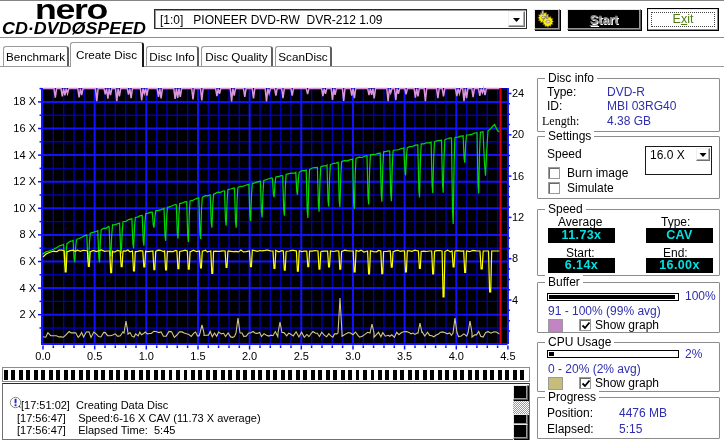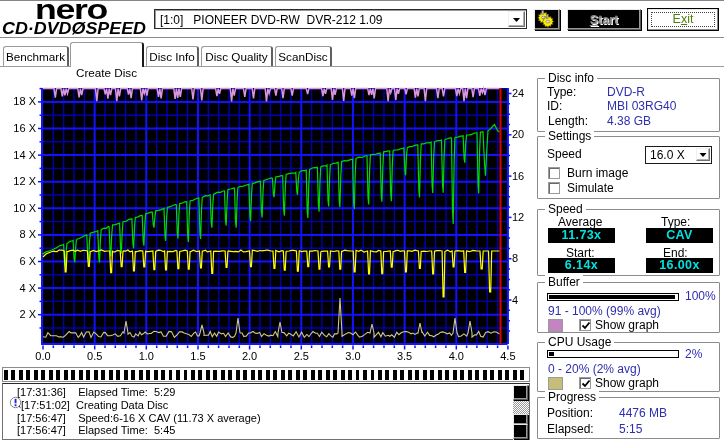--- a/index.html
+++ b/index.html
@@ -48,21 +48,21 @@
 
 <div class="abs" style="left:647px;top:8px;width:72px;height:23px;background:#fff;border:1.5px solid #000;box-shadow: inset -1px -1px 0 #8c8c8c, inset 1px 1px 0 #e8e8e8;">
   <div style="position:absolute;left:3px;top:2.5px;right:3px;bottom:3px;border:1px dotted #444;"></div>
   <div style="position:absolute;width:100%;top:3px;text-align:center;font-size:12.5px;color:#4d7c0f;">E<span style="text-decoration:underline">x</span>it</div>
 </div>
 
 <div class="abs" style="left:0;top:37px;width:724px;height:1px;background:#8c8c8c;"></div>
 
 <div class="abs" style="left:0;top:66px;width:724px;height:1px;background:#9a9a9a;"></div>
 <div class="abs" style="left:3px;top:46px;width:66px;height:20px;background:#fff;border:1px solid #9a9a9a;border-right:2px solid #606060;border-bottom:none;border-radius:3px 3px 0 0;font-size:11.7px;text-align:center;padding-top:3px;">Benchmark</div>
-<div class="abs" style="left:70px;top:42px;width:74px;height:25px;background:#fff;border:1px solid #9a9a9a;border-right:2px solid #1a1a1a;border-bottom:none;border-radius:3px 3px 0 0;font-size:11.7px;text-align:center;padding-top:23px;">Create Disc</div>
+<div class="abs" style="left:70px;top:42px;width:74px;height:25px;background:#fff;border:1px solid #9a9a9a;border-right:2px solid #1a1a1a;border-bottom:none;border-radius:3px 3px 0 0;font-size:11.7px;text-align:center;padding-top:5px;">Create Disc</div>
 <div class="abs" style="left:146px;top:46px;width:53px;height:20px;background:#fff;border:1px solid #9a9a9a;border-right:2px solid #606060;border-bottom:none;border-radius:3px 3px 0 0;font-size:11.7px;text-align:center;padding-top:3px;">Disc Info</div>
 <div class="abs" style="left:201px;top:46px;width:72px;height:20px;background:#fff;border:1px solid #9a9a9a;border-right:2px solid #606060;border-bottom:none;border-radius:3px 3px 0 0;font-size:11.7px;text-align:center;padding-top:3px;">Disc Quality</div>
 <div class="abs" style="left:275px;top:46px;width:57px;height:20px;background:#fff;border:1px solid #9a9a9a;border-right:2px solid #606060;border-bottom:none;border-radius:3px 3px 0 0;font-size:11.7px;text-align:center;padding-top:3px;">ScanDisc</div>
 
 <div class="abs" style="left:0;top:64px;"><svg id="graph" width="724" height="312" viewBox="0 64 724 312">
 <rect x="43.0" y="88.0" width="464.5" height="256.0" fill="#000"></rect>
 <g stroke="#0000b0" stroke-width="1.4">
         <line x1="53.33" y1="88.0" x2="53.33" y2="344.0"></line>
         <line x1="63.66" y1="88.0" x2="63.66" y2="344.0"></line>
         <line x1="74.00" y1="88.0" x2="74.00" y2="344.0"></line>
@@ -258,28 +258,28 @@
 </g>
 <line x1="500.5" y1="88.0" x2="500.5" y2="344.0" stroke="#e00000" stroke-width="2"></line>
 </svg></div>
 
 <div class="grp" style="top:78px;height:54px;">
   <span class="cap">Disc info</span>
   <div class="lbl" style="left:9px;top:6px;">Type:</div>
     <div class="lbl blue" style="left:69px;top:6px;">DVD-R</div>
   <div class="lbl" style="left:9px;top:20px;">ID:</div>
     <div class="lbl blue" style="left:69px;top:20px;">MBI 03RG40</div>
-  <div class="lbl" style="left:10px;top:35px;">Length:</div>
+  <div class="lbl" style="left:4px;top:35px;font-family:Liberation Serif, serif;">Length:</div>
     <div class="lbl blue" style="left:69px;top:35px;">4.38 GB</div>
 </div>
 
 <div class="grp" style="top:136px;height:63px;">
   <span class="cap">Settings</span>
   <div class="lbl" style="left:9px;top:10px;">Speed</div>
-  <div class="abs" style="left:107px;top:9px;width:67px;height:18px;background:#fff;border:1.5px solid #1a1a1a;">
+  <div class="abs" style="left:107px;top:9px;width:67px;height:29px;background:#fff;border:1.5px solid #1a1a1a;">
     <div style="position:absolute;left:4px;top:1px;font-size:12px;">16.0 X</div>
     <div style="position:absolute;right:1px;top:1px;width:14px;height:13px;background:#fff;border:1px solid;border-color:#f0f0f0 #707070 #707070 #f0f0f0;box-shadow:inset -1px -1px 0 #b0b0b0;">
       <svg width="12" height="11" viewBox="0 0 12 11" style="display:block">
           <path d="M2.5 4 L9.5 4 L6 8 Z" fill="#000"></path>
         </svg>
     </div>
   </div>
   <div class="cb" style="left:10px;top:30px;"></div>
   <div class="lbl" style="left:29px;top:29px;">Burn image</div>
   <div class="cb" style="left:10px;top:45px;"></div>
@@ -336,21 +336,20 @@
     <div class="lbl blue" style="left:81px;top:8px;">4476 MB</div>
   <div class="lbl" style="left:9px;top:24px;">Elapsed:</div>
     <div class="lbl blue" style="left:81px;top:24px;">5:15</div>
 </div>
 
 <div class="abs" style="left:2px;top:367px;width:528px;height:15px;border:1px solid #8c8c8c;background:#fff;padding:1.5px 1px;">
   <div style="width:100%;height:10px;background:repeating-linear-gradient(90deg,#000 0 3.9px,#fff 3.9px 7.48px);"></div>
 </div>
 
 <div class="abs" style="left:2px;top:383px;width:528px;height:57px;background:#fff;border:1px solid #707070;border-top-color:#2a2a2a;font-size:11px;">
-  <div class="abs" style="left:14px;top:2px;white-space:pre;line-height:12.8px;">[17:31:36]    Elapsed Time:  5:29</div>
   <div class="abs" style="left:18px;top:14.8px;white-space:pre;line-height:12.8px;">[17:51:02]  Creating Data Disc</div>
   <div class="abs" style="left:14px;top:27.6px;white-space:pre;line-height:12.8px;">[17:56:47]    Speed:6-16 X CAV (11.73 X average)</div>
   <div class="abs" style="left:14px;top:40.4px;white-space:pre;line-height:12.8px;">[17:56:47]    Elapsed Time:  5:45</div>
   <svg class="abs" style="left:6px;top:12px" width="13" height="13" viewBox="0 0 13 13">
     <circle cx="6.5" cy="6.5" r="5.2" fill="#fff" stroke="#888" stroke-width="1"></circle>
     <rect x="5.6" y="2.8" width="1.9" height="4.5" fill="#2222dd"></rect>
     <rect x="5.6" y="8.3" width="1.9" height="1.9" fill="#2222dd"></rect>
     <path d="M9.5 10.5 L12 12.5 L10.5 9.2 Z" fill="#333"></path>
   </svg>
 

